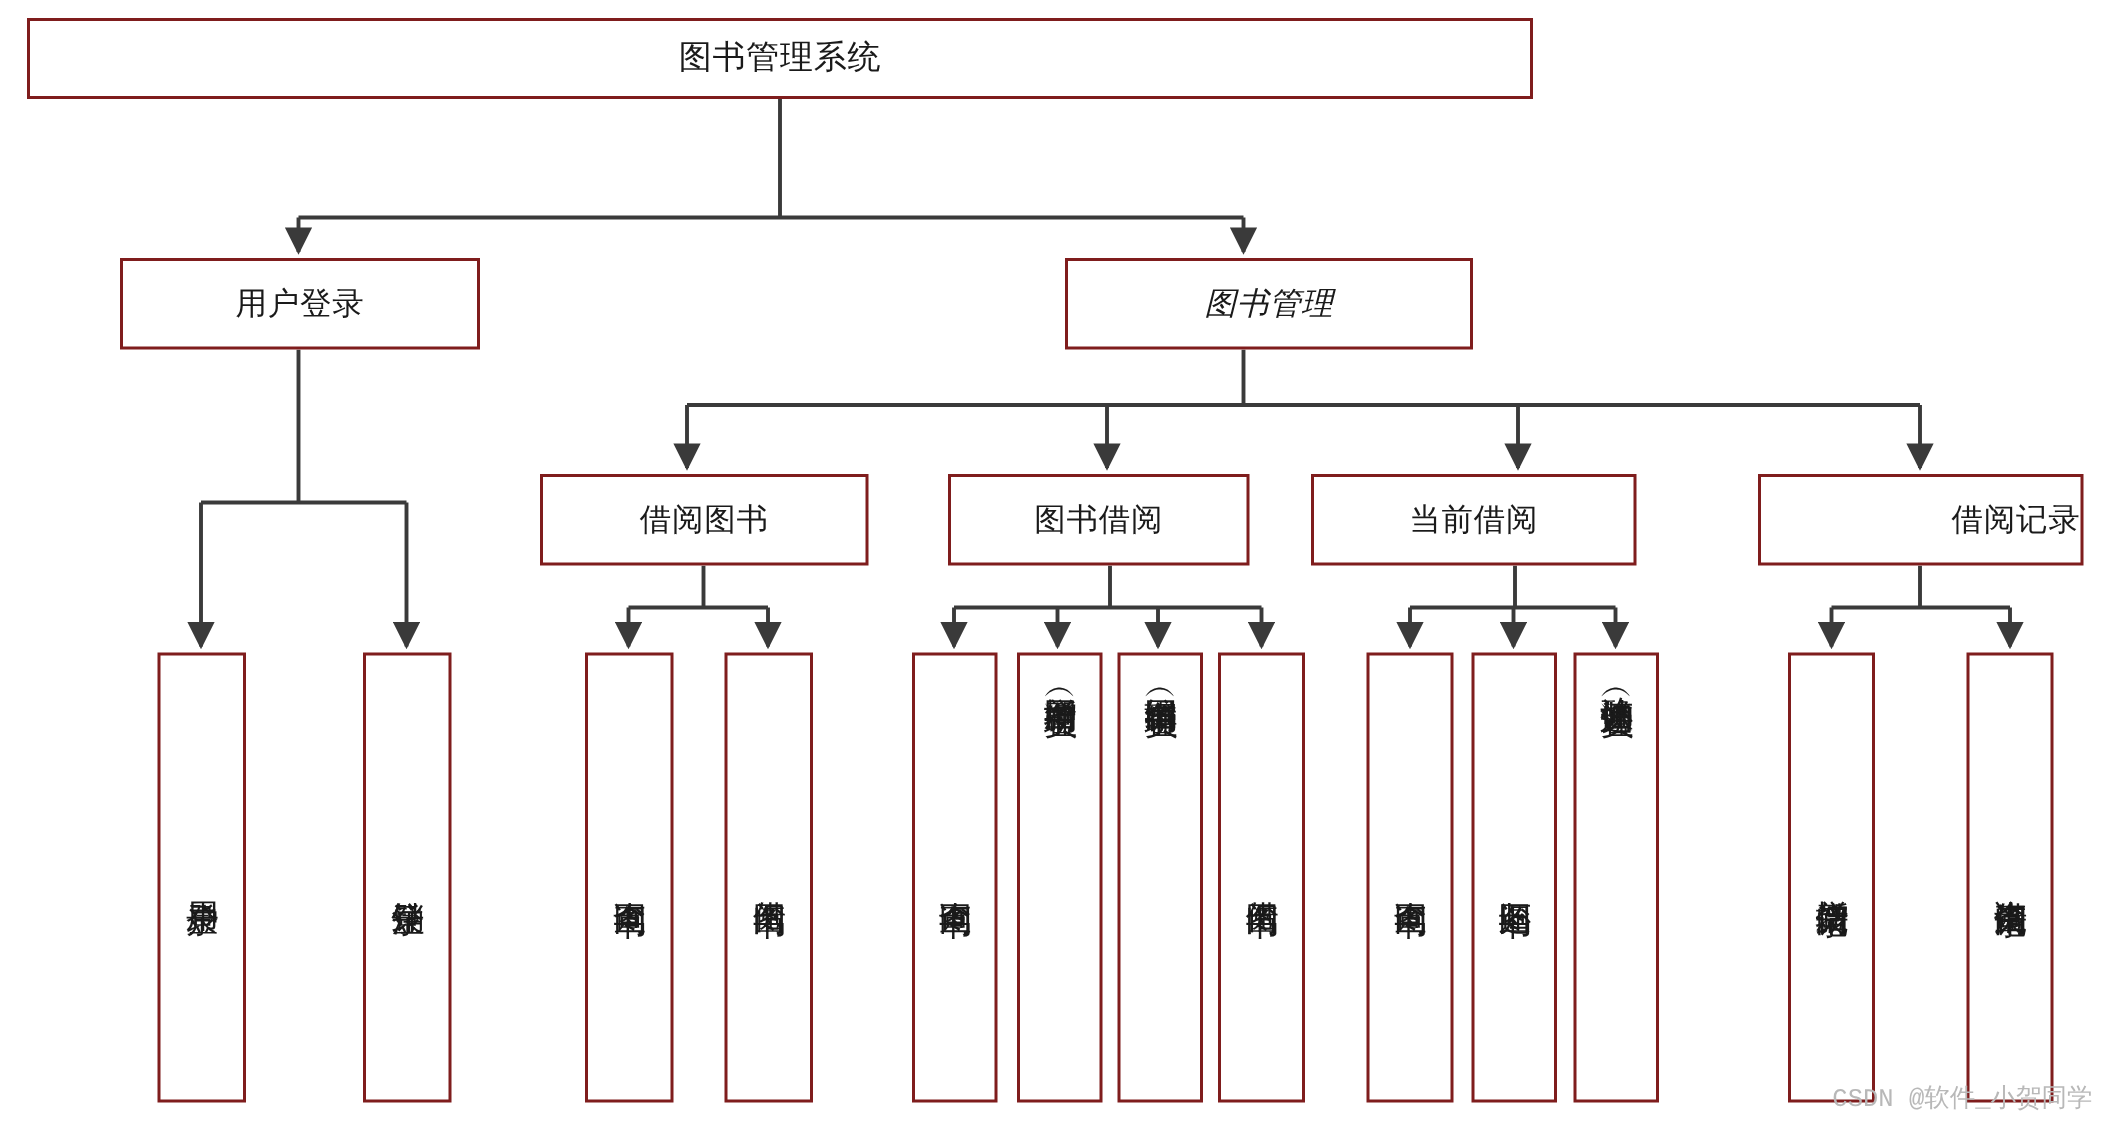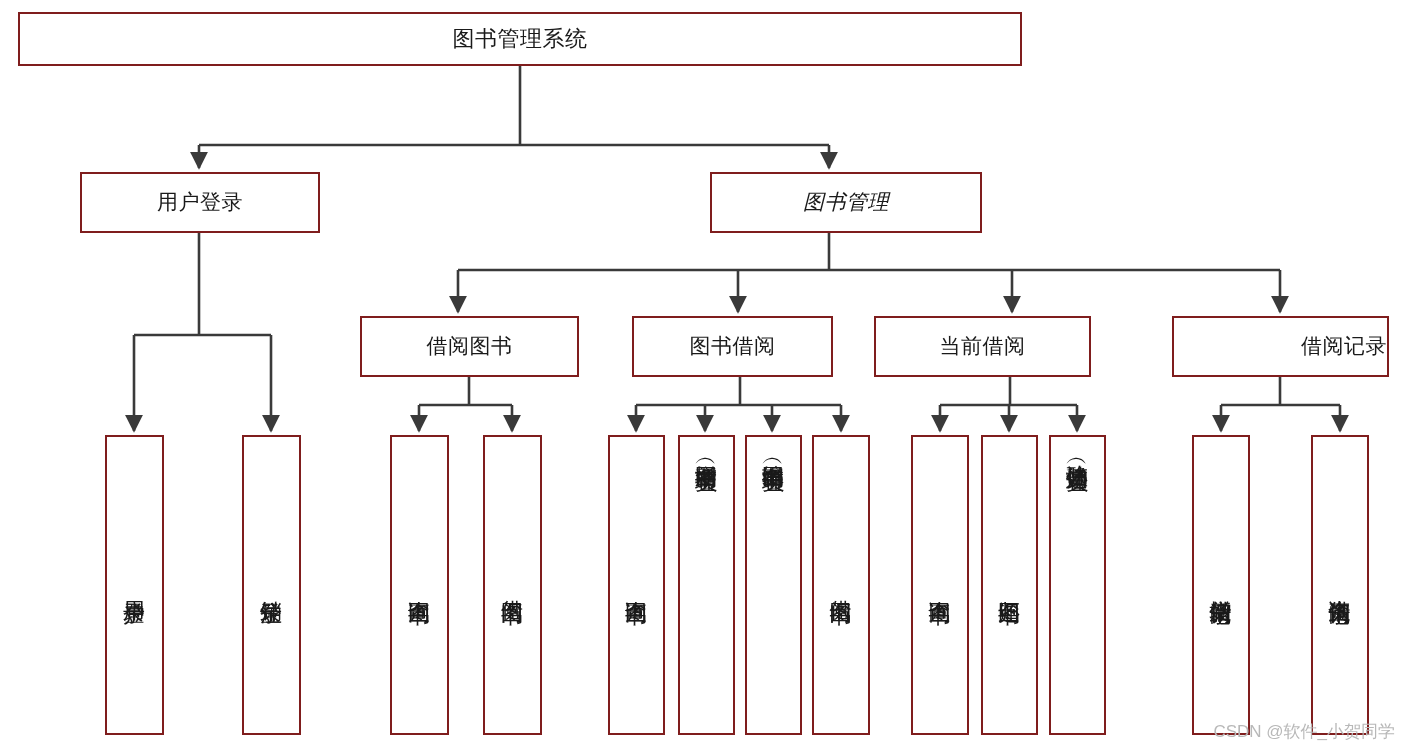--- a/index.html
+++ b/index.html
@@ -66,21 +66,21 @@
     align-items: center;
     padding-top: 0;
   }
   #watermark {
     position: absolute;
     right: 10px;
     bottom: 4px;
     font-size: 17px;
     color: #b8b8b8;
     white-space: nowrap;
-    font-family: Liberation Sans, sans-serif;
+    font-family: Liberation Mono, monospace;
     margin-top: 41px;
   }
 </style>
 </head>
 <body>
 
 <div id="diagram-root">
 
   <svg id="edge-layer" viewBox="0 0 1405 747" width="1405" height="747" xmlns="http://www.w3.org/2000/svg">
     <defs>

